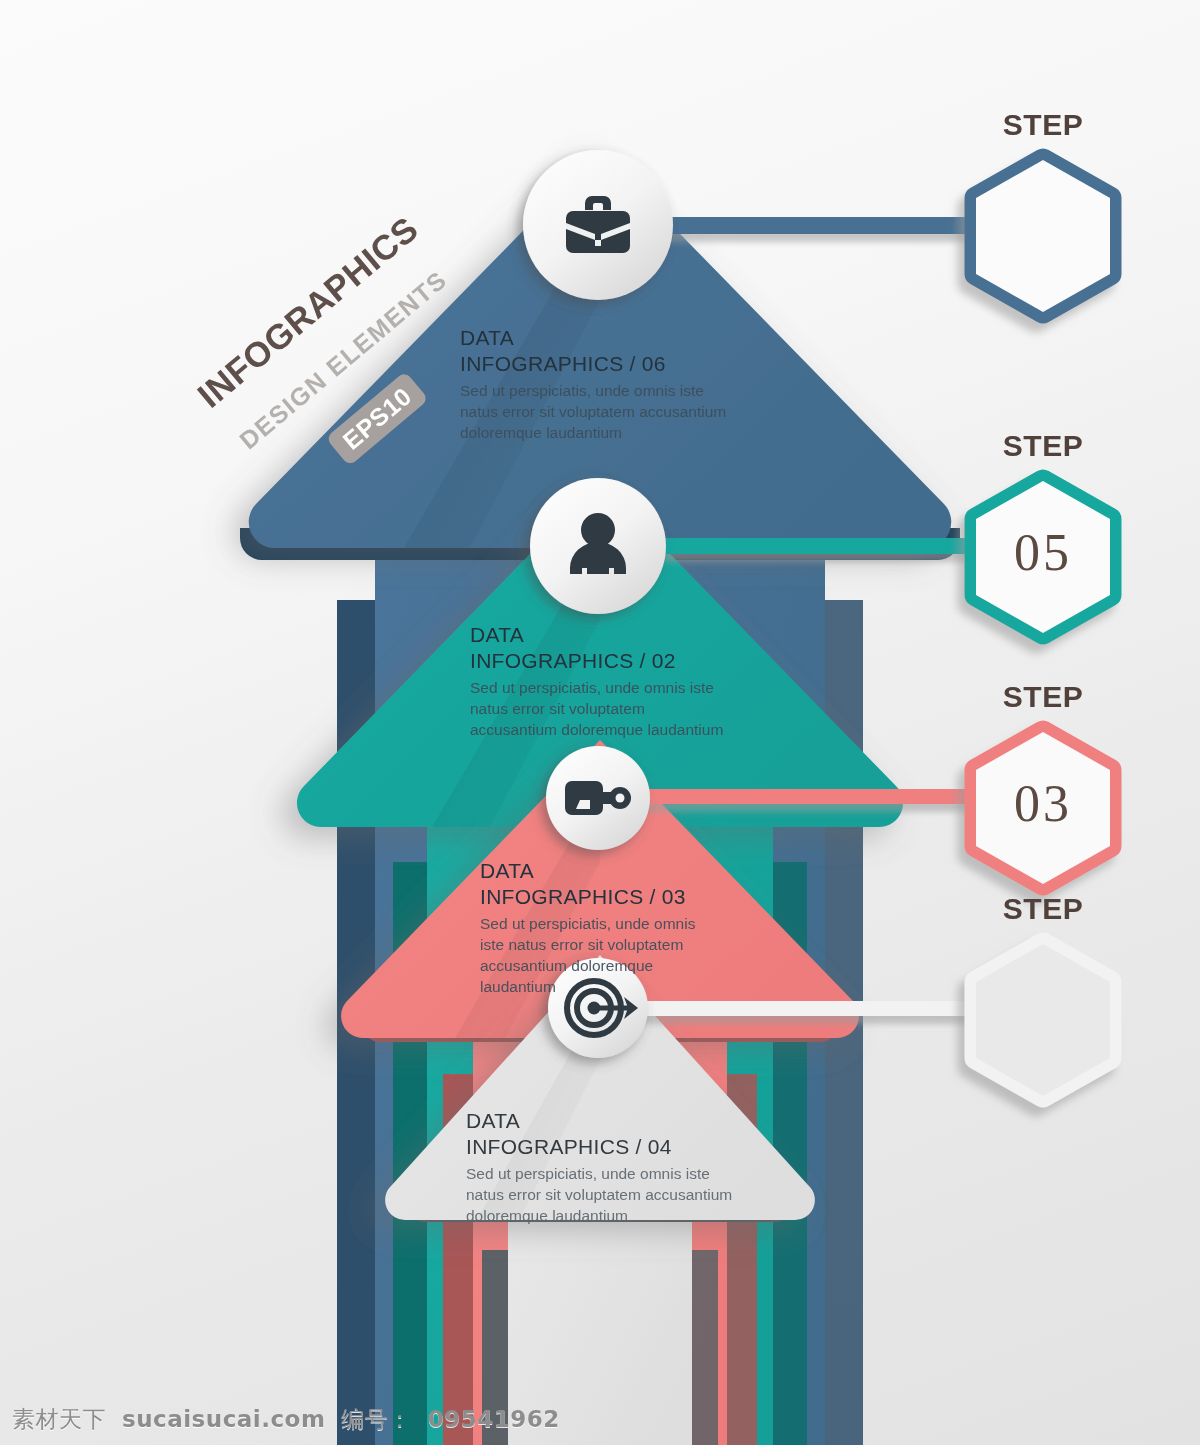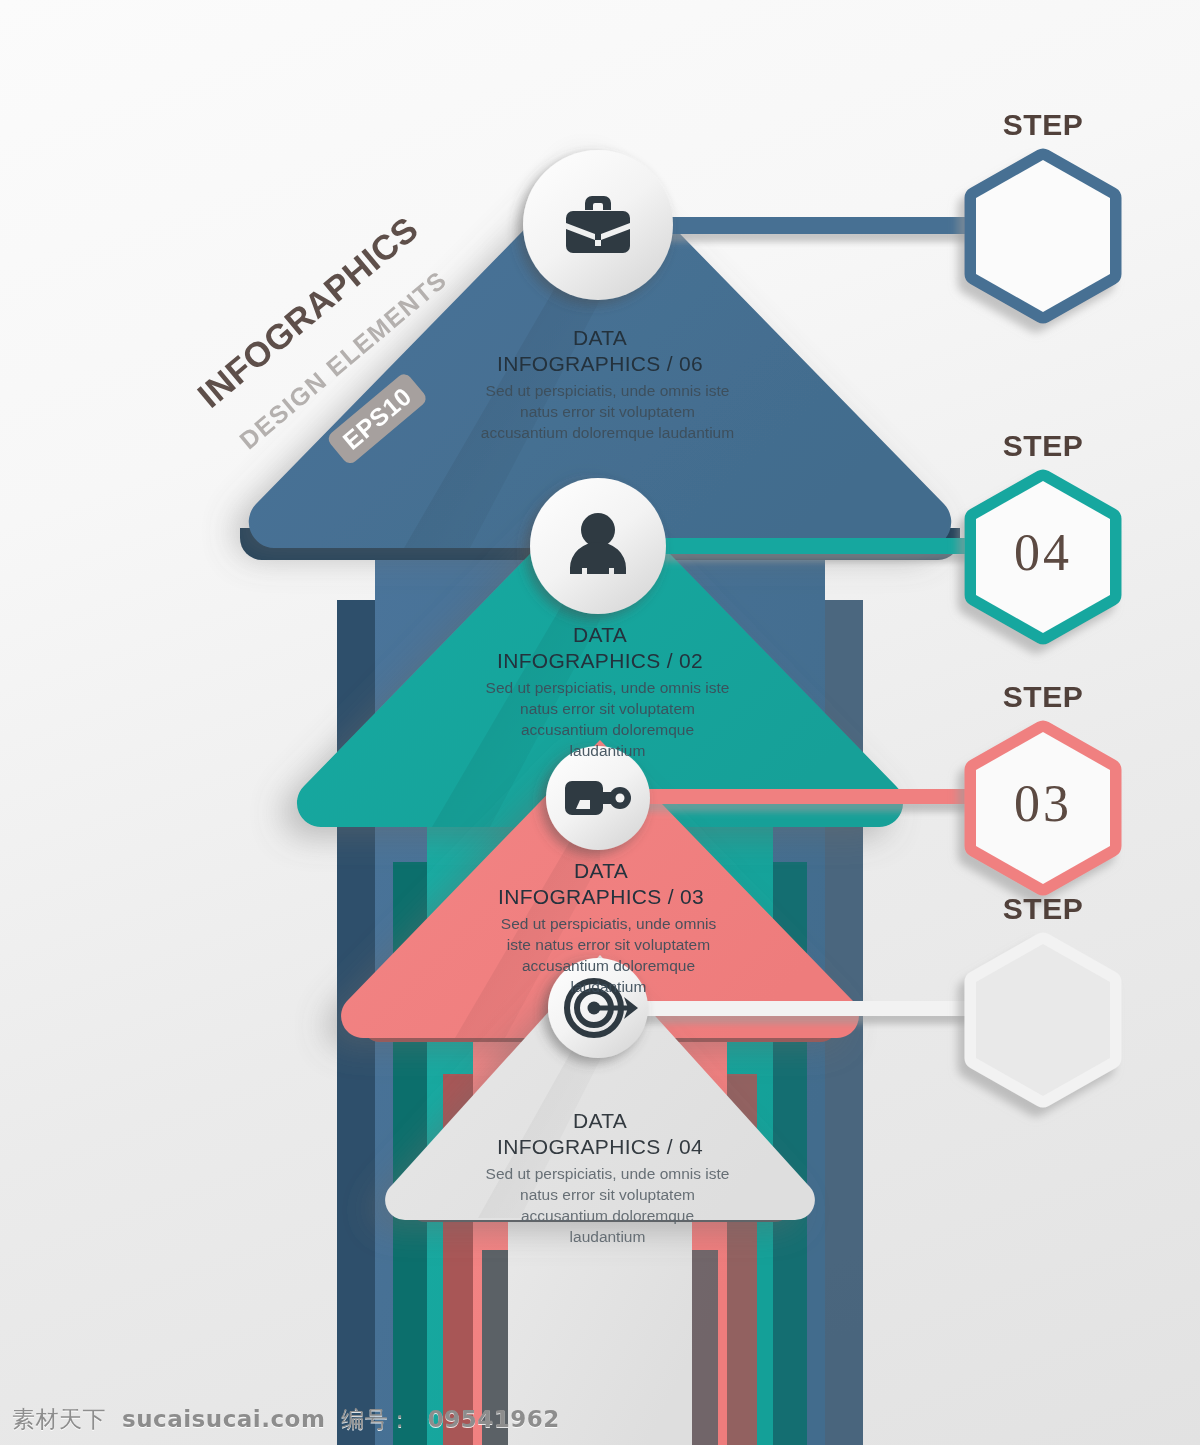--- a/index.html
+++ b/index.html
@@ -19,37 +19,36 @@
     position: absolute;
     inset: 0;
     width: 1200px;
     height: 1445px;
   }
   svg#scene { display:block; width:1200px; height:1445px; }
 
   
   .panel-text {
     position: absolute;
-    text-align: center;
+    text-align: left;
     pointer-events: none;
   }
   .panel-title {
     font-size: 21px;
     font-weight: 400;
     line-height: 1.22;
     letter-spacing: .3px;
     color: #2b3a47;
   }
   .panel-body {
     margin-top: 5px;
     font-size: 15.5px;
     line-height: 1.35;
     color: #4a5a66;
     opacity: .92;
-    margin-left: 15px;
   }
   .panel-dark .panel-title { color: #24323d; }
   .panel-dark .panel-body  { color: #3d4d59; }
   .panel-light .panel-title { color: #333a40; }
   .panel-light .panel-body  { color: #5d666d; }
 
   .step-word {
     position: absolute;
     font-size: 30px;
     font-weight: bold;
@@ -331,21 +330,21 @@
     <div class="panel-title">
       <span>DATA</span><br>
       <span>INFOGRAPHICS / 04</span>
     </div>
     <div class="panel-body">Sed ut perspiciatis, unde omnis iste natus error sit voluptatem accusantium doloremque laudantium</div>
   </div>
 
   <div class="step-word" style="left:973px; top:108px;">STEP</div>
 
   <div class="step-word" style="left:973px; top:429px;">STEP</div>
-  <div class="step-num" style="left:973px; top:523px;">04</div>
+  <div class="step-num" style="left:973px; top:523px;">05</div>
 
   <div class="step-word" style="left:973px; top:680px;">STEP</div>
   <div class="step-num" style="left:973px; top:774px;">03</div>
 
   <div class="step-word" style="left:973px; top:892px;">STEP</div>
 
   <div id="banner">
     <div class="ban-line ban-main" style="left:40px; top:170px; transform: rotate(-40deg);">INFOGRAPHICS</div>
     <div class="ban-line ban-sub" style="left:84px; top:218px; transform: rotate(-40deg);">DESIGN ELEMENTS</div>
     <div class="ban-line" style="left:178px; top:226px; transform: rotate(-40deg);">

